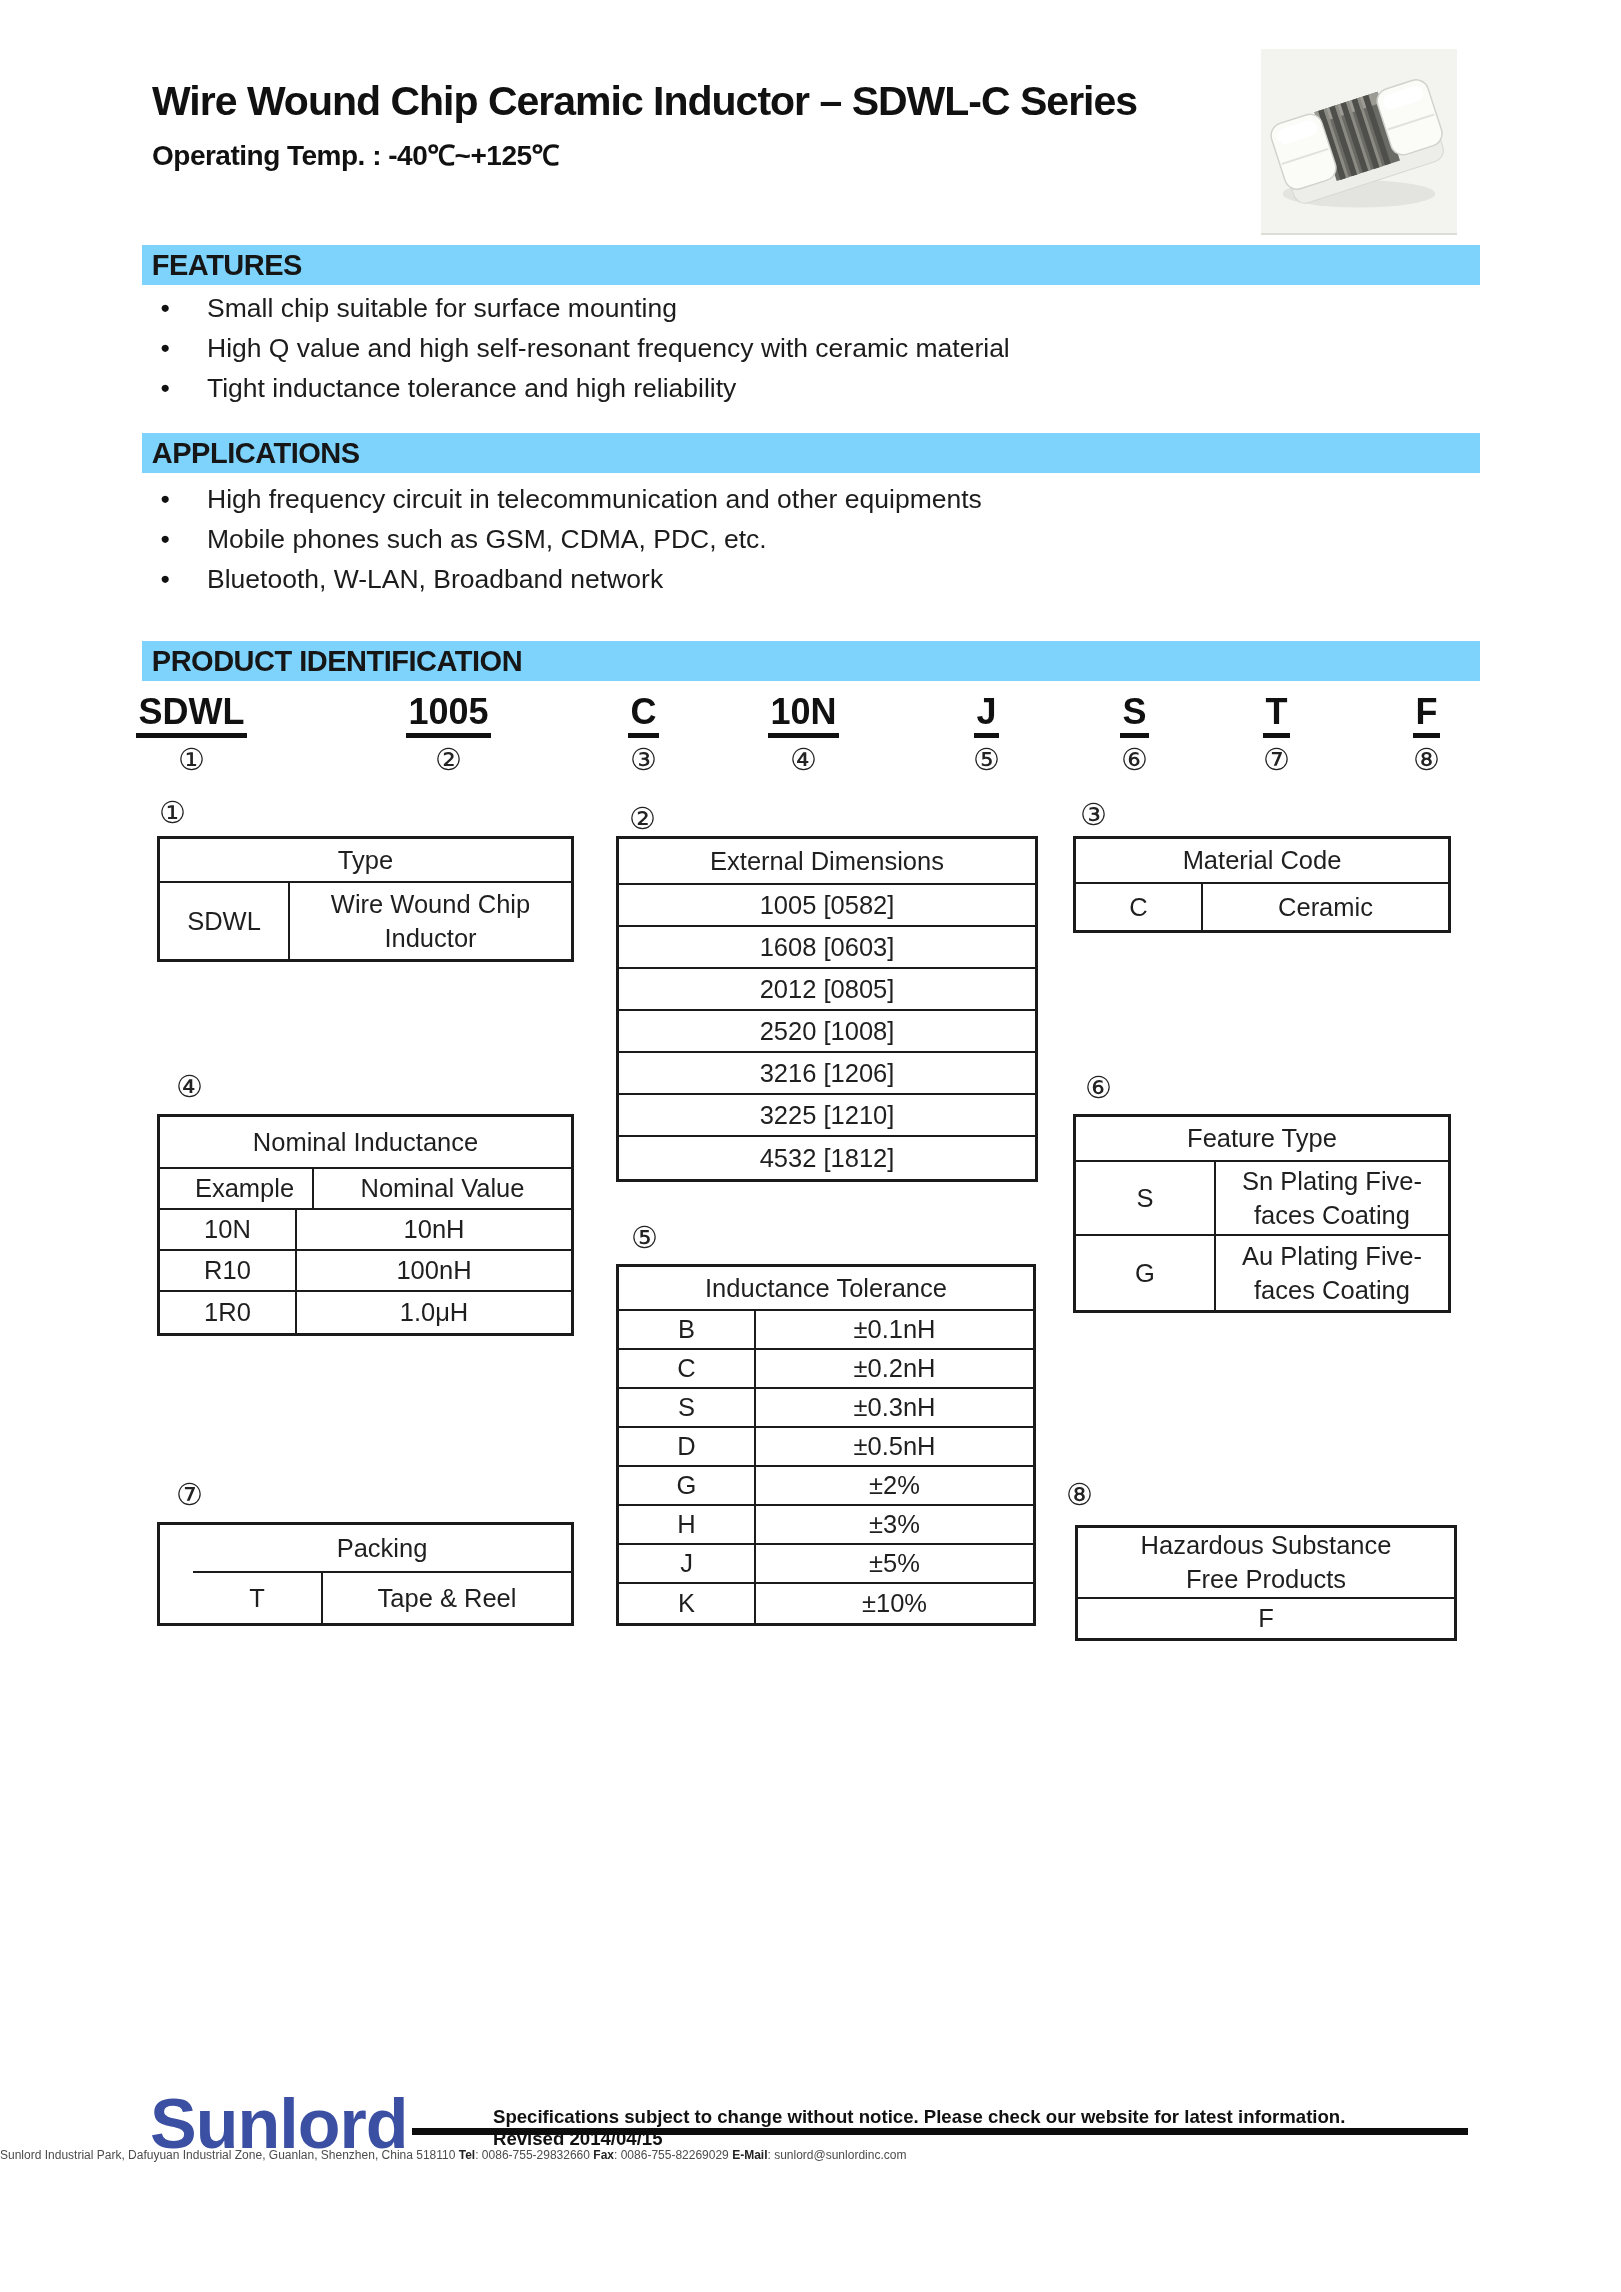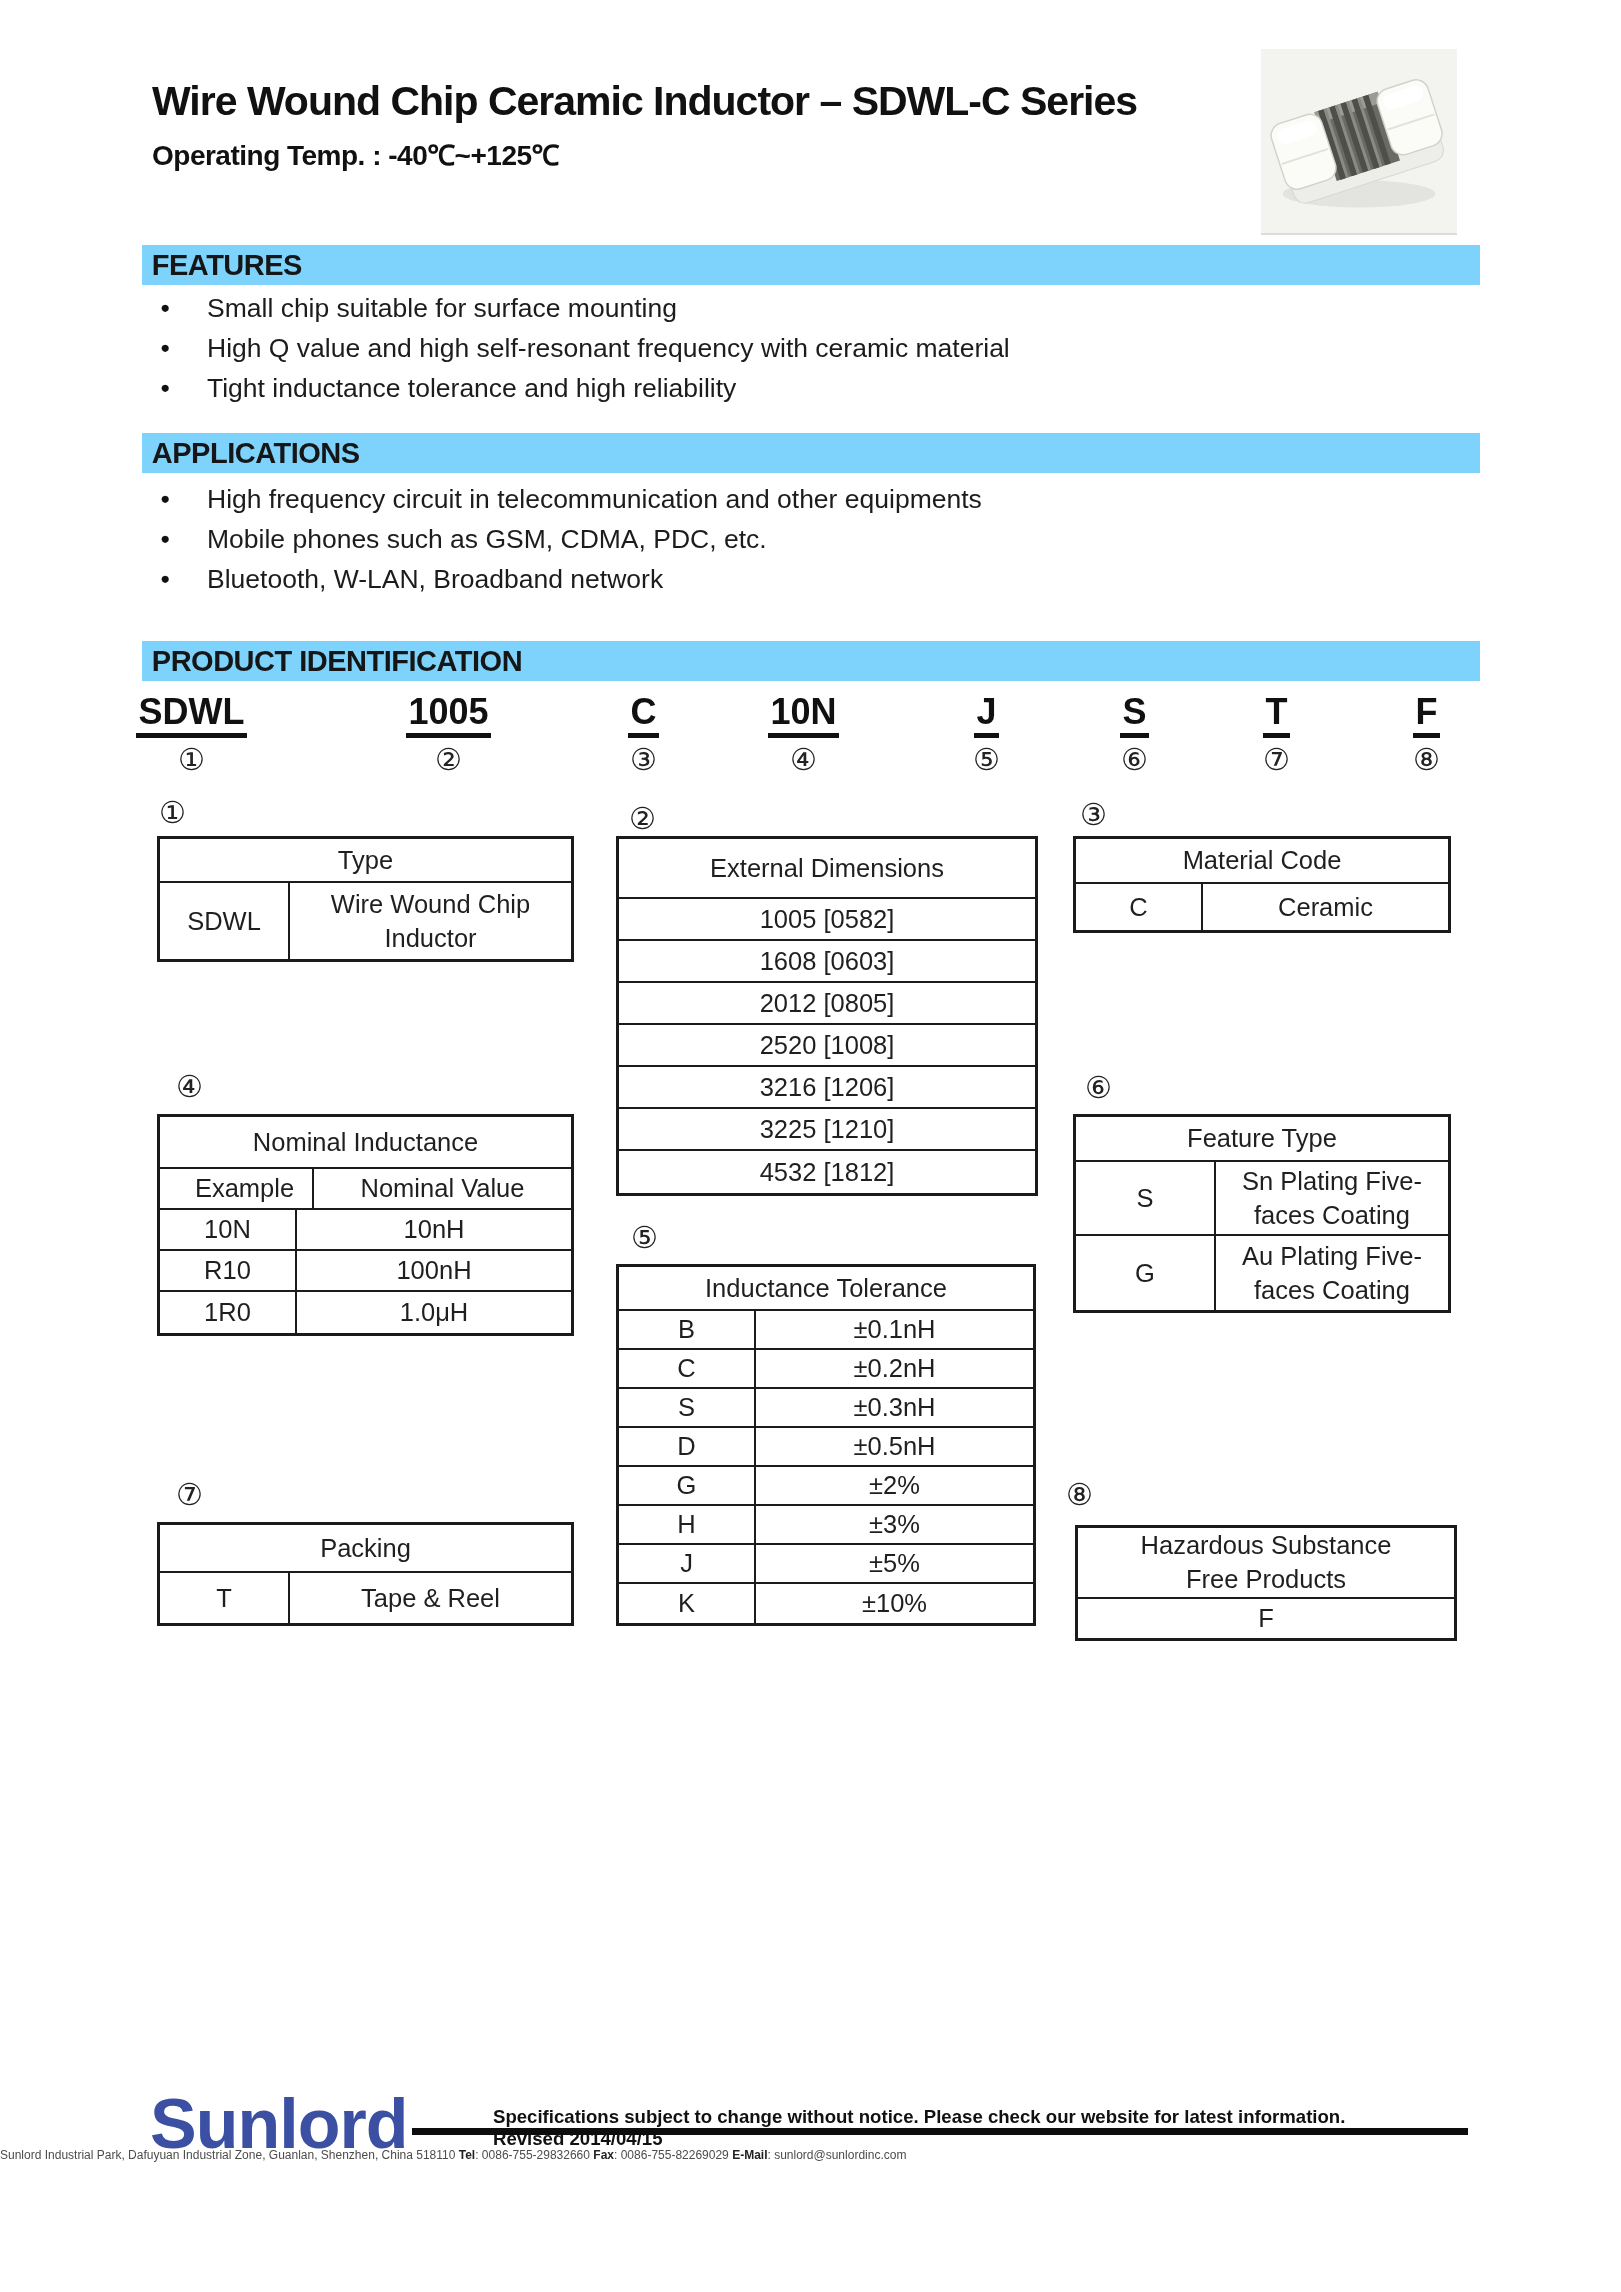--- a/index.html
+++ b/index.html
@@ -80,21 +80,21 @@
   .tbl .c2{flex:1;display:flex;align-items:center;justify-content:center;text-align:center;box-sizing:border-box;}
   .tbl .cfull{flex:1;display:flex;align-items:center;justify-content:center;text-align:center;}
 
   #tbl-type{left:157px;top:836px;width:417px;}
   #tbl-type .t-title{height:44px;}
   #tbl-type .t-row{height:76px;}
   #tbl-type .c1{width:130px;}
   #tbl-type .c2{padding:0 29px;line-height:1.35;}
 
   #tbl-dims{left:616px;top:836px;width:422px;}
-  #tbl-dims .t-title{height:60px;}
+  #tbl-dims .t-title{height:46px;}
   #tbl-dims .t-row{height:42px;}
 
   #tbl-material{left:1073px;top:836px;width:378px;}
   #tbl-material .t-title{height:45px;}
   #tbl-material .t-row{height:46px;}
   #tbl-material .c1{width:127px;}
 
   #tbl-nominal{left:157px;top:1114px;width:417px;}
   #tbl-nominal .t-title{height:52px;}
   #tbl-nominal .t-head{height:44px;font-size:25.5px;padding-left:17px;}
@@ -105,21 +105,21 @@
   #tbl-tol .t-title{height:44px;}
   #tbl-tol .t-row{height:39px;}
   #tbl-tol .c1{width:137px;}
 
   #tbl-feature{left:1073px;top:1114px;width:378px;}
   #tbl-feature .t-title{height:45px;}
   #tbl-feature .t-row{height:74px;}
   #tbl-feature .c1{width:140px;}
   #tbl-feature .c2{padding:0 9.8px;line-height:1.35;}
 
-  #tbl-packing{left:157px;top:1522px;width:417px;}
+  #tbl-packing{left:157px;top:1522px;width:417px;padding-left:33px;}
   #tbl-packing .t-title{height:48px;}
   #tbl-packing .t-row{height:50px;}
   #tbl-packing .c1{width:130px;}
 
   #tbl-hazard{left:1075px;top:1525px;width:382px;}
   #tbl-hazard .t-title{height:71px;padding:0 44px;line-height:1.3;}
   #tbl-hazard .t-row{height:39px;}
 
   
   .logo{

